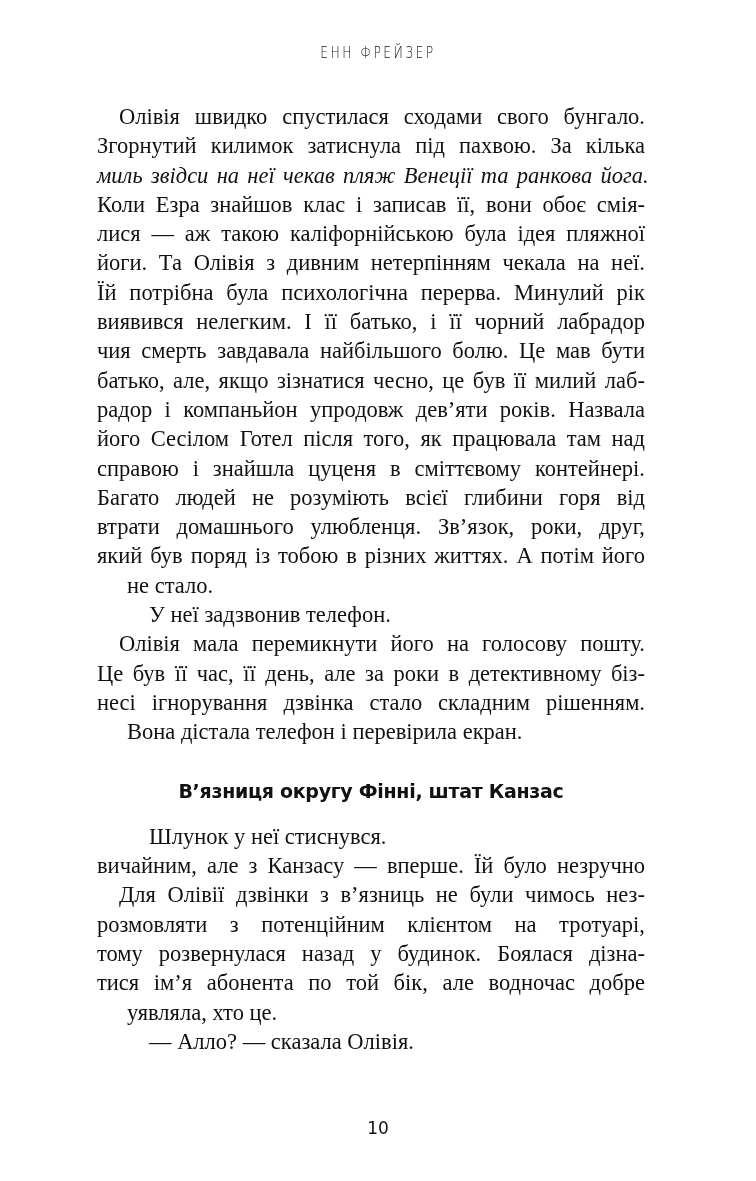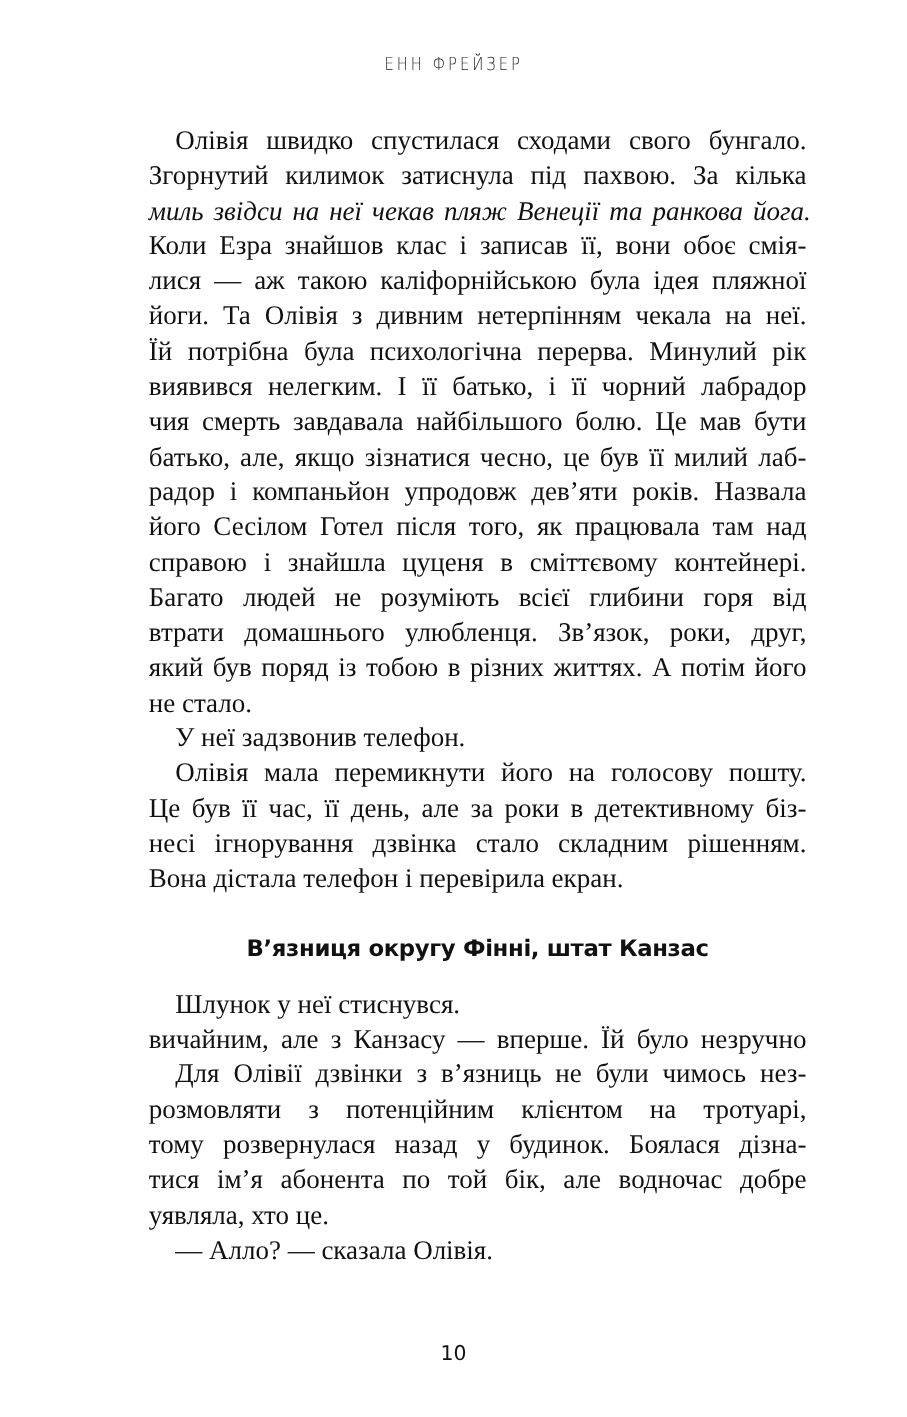--- a/index.html
+++ b/index.html
@@ -3,25 +3,25 @@
 <meta charset="utf-8">
 <style>
   html, body { margin:0; padding:0; background:#ffffff; }
   body { width:756px; height:1181px; position:relative; overflow:hidden; color:#111; }
   .running-head {
     position:absolute; top:44px; left:0; width:756px; text-align:center;
     font-family:"DejaVu Sans", sans-serif; font-size:15px; letter-spacing:3px;
     font-weight:300; color:#1a1a1a; transform:scaleX(0.82); transform-origin:center;
   }
   .body-text {
-    position:absolute; left:124px; top:102px; width:548px;
+    position:absolute; left:97px; top:102px; width:548px;
     font-family:"Liberation Serif", serif; font-size:22.5px; line-height:29.3px;
   }
   .line { display:block; text-align:justify; text-align-last:justify; white-space:nowrap; height:29.3px; }
-  .line.last { text-align-last:left; }
+  .line.last { text-align-last:left;margin-left:30px; }
   .line.indent { padding-left:22px; }
   .subhead {
     display:block; text-align:center; font-family:"DejaVu Sans", sans-serif;
     font-weight:bold; font-size:19px; height:29.3px; margin:30px 0 16px 0;
     letter-spacing:-0.3px;
   }
   .folio {
     position:absolute; top:1118px; left:0; width:756px; text-align:center;
     font-family:"DejaVu Sans", sans-serif; font-size:17px; color:#111;
   }

